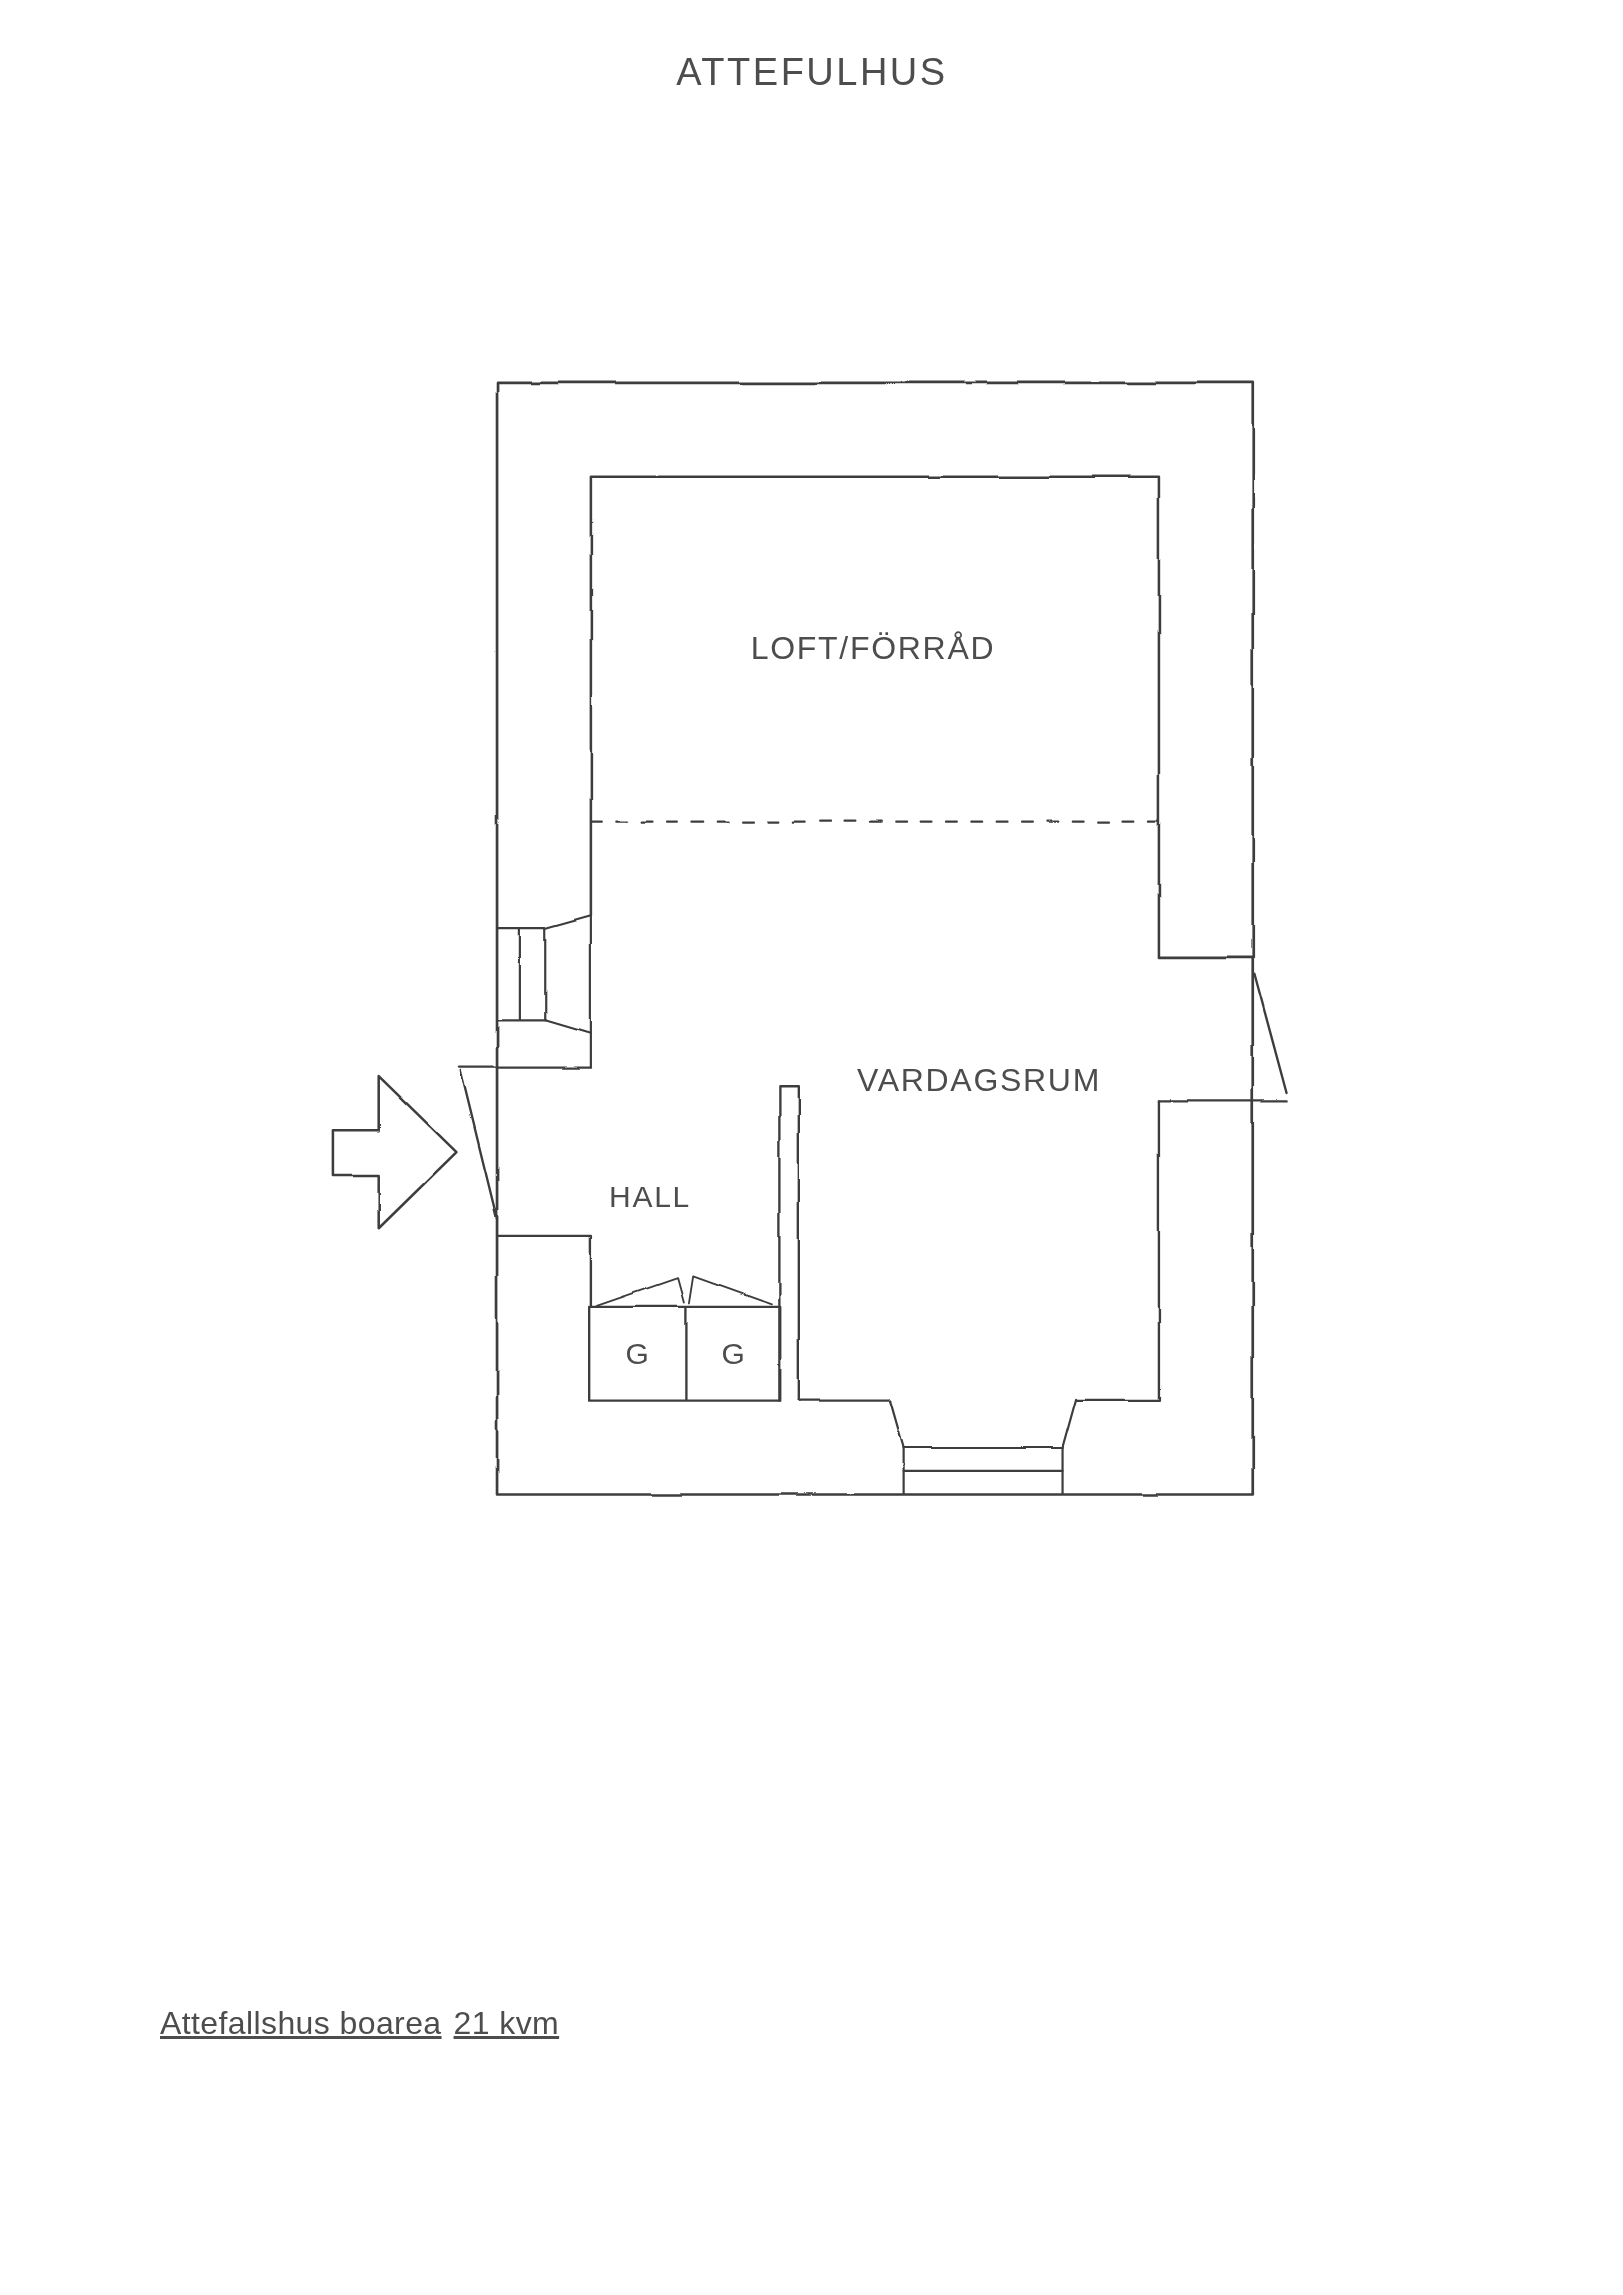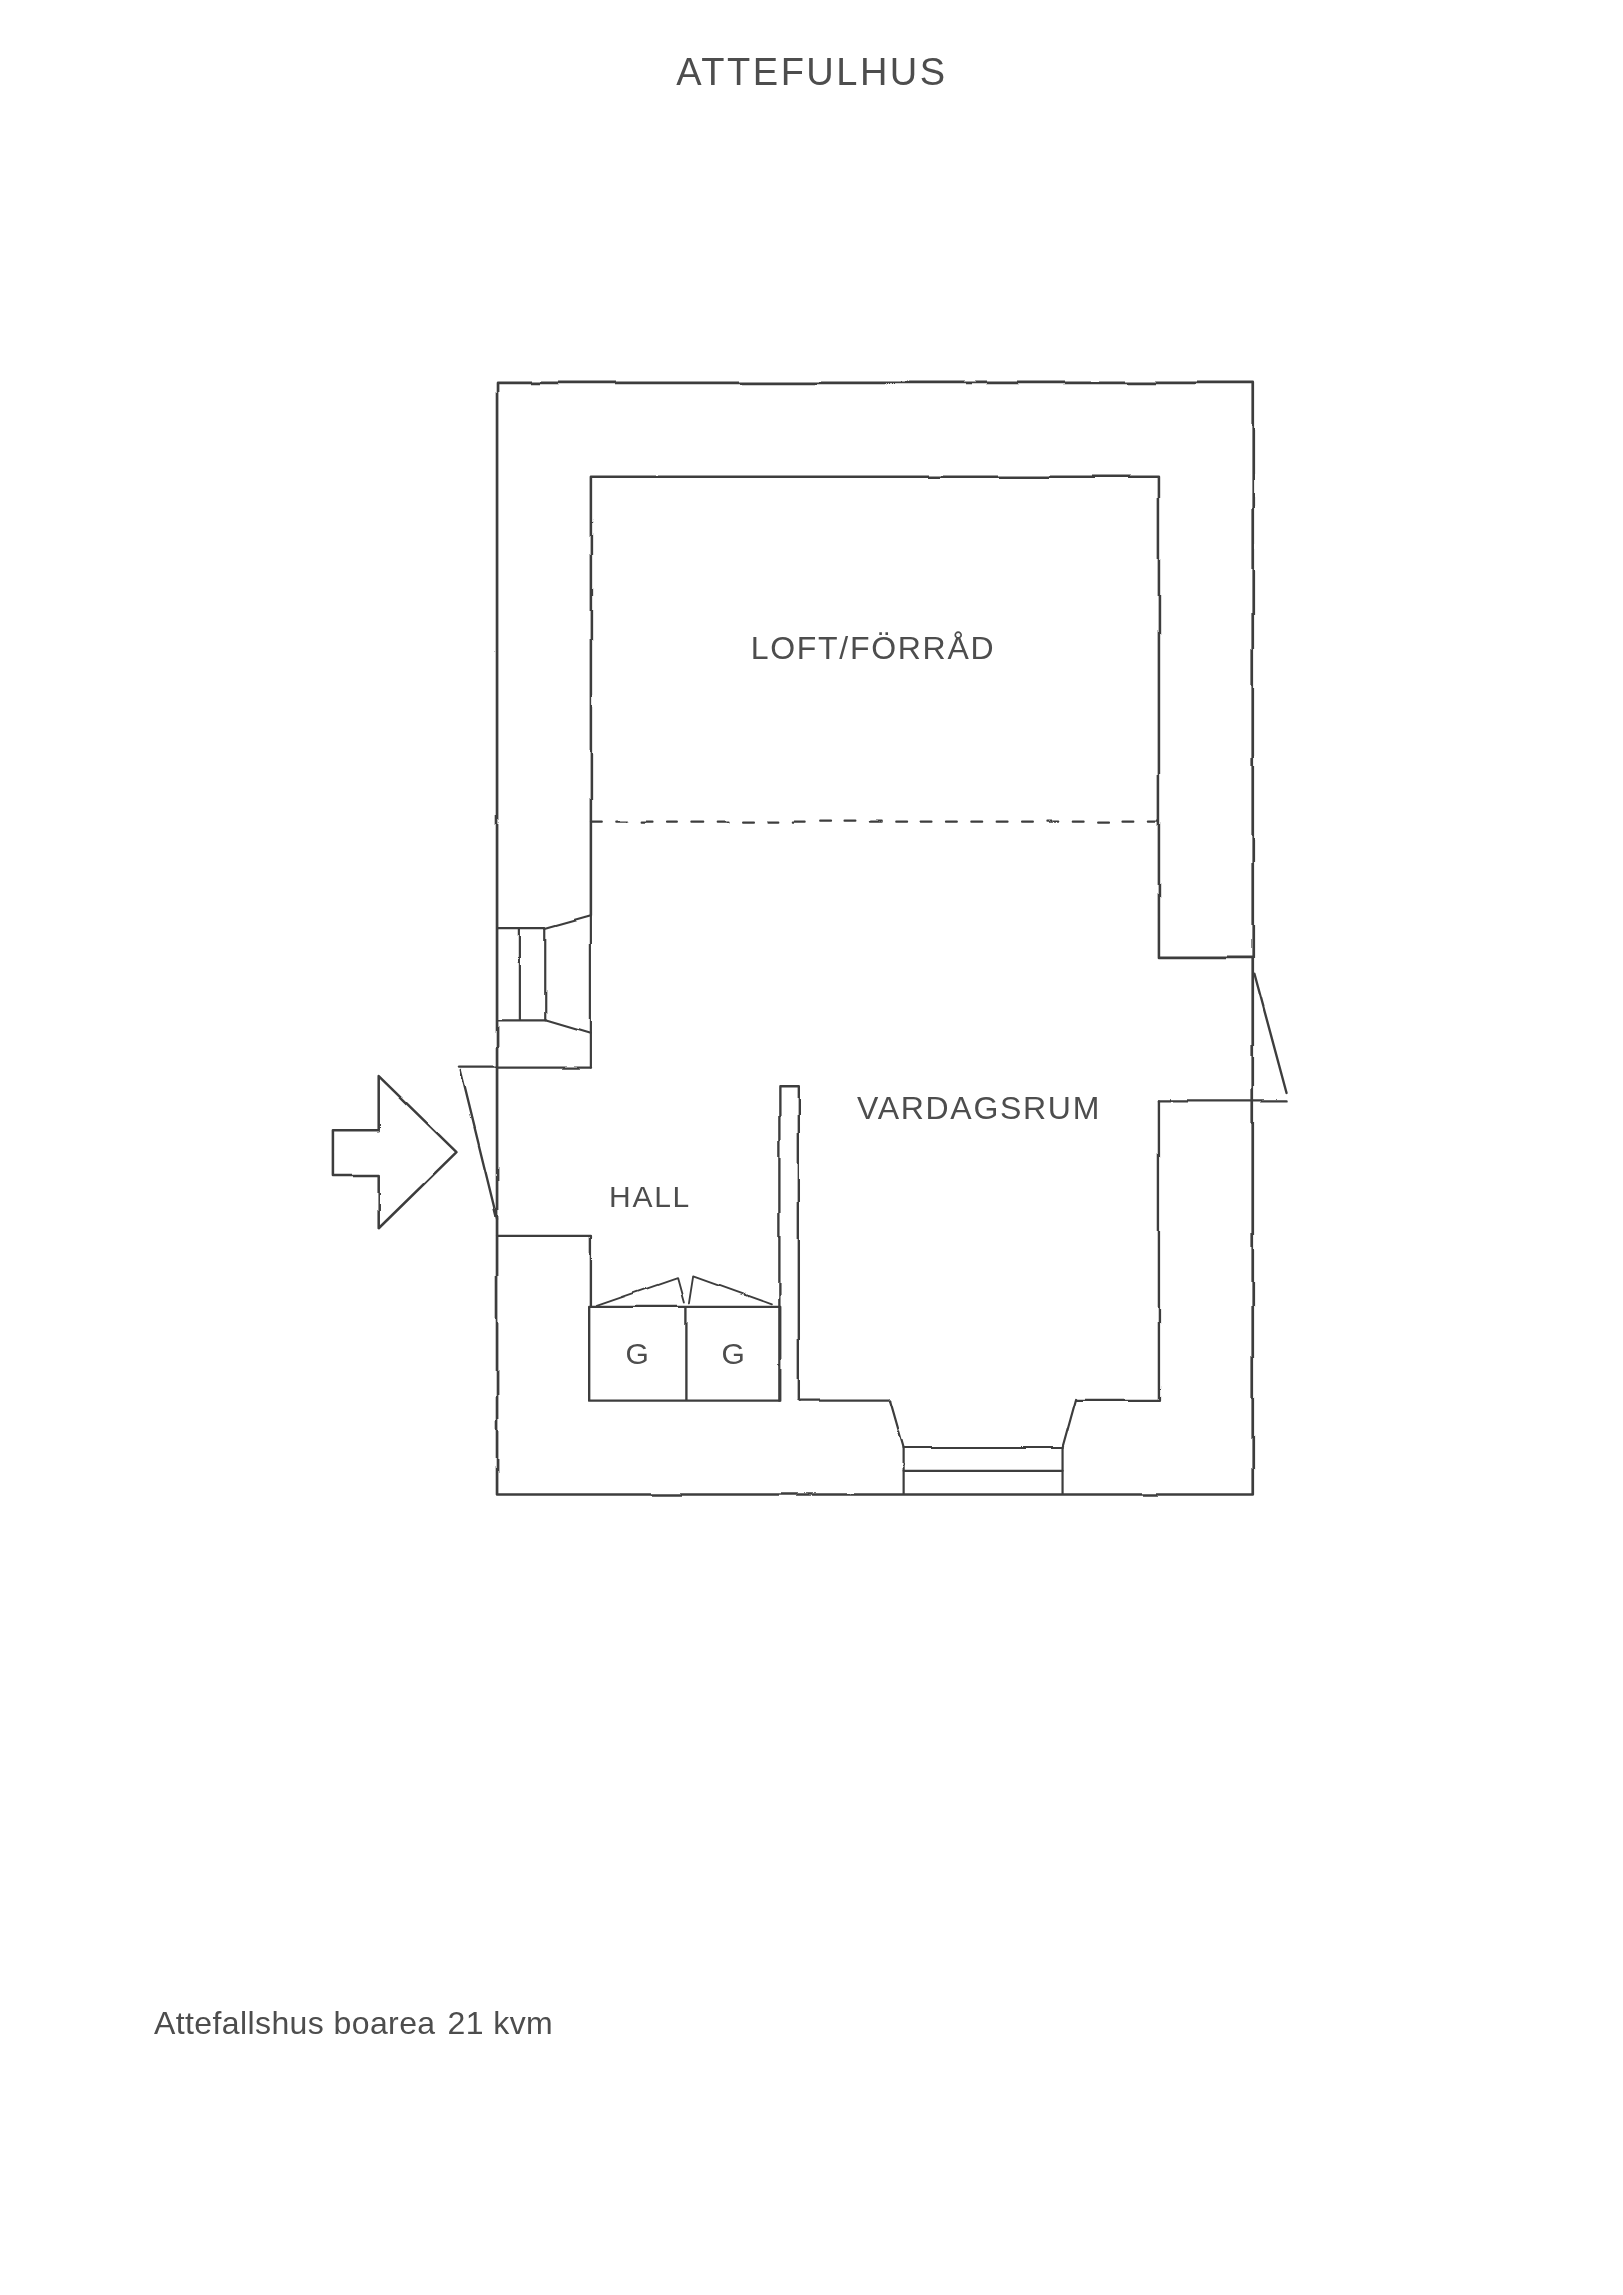--- a/index.html
+++ b/index.html
@@ -56,21 +56,21 @@
     top: 2005px;
     font-size: 32px;
     font-weight: 300;
     letter-spacing: 0.4px;
     white-space: nowrap;
     color: var(--text, #4d4d4d);
   }
   .footer-note .value {
     margin-left: 12px;
   }
-  #footer-left { left: 154px; }
+  #footer-left { left: 160px; text-decoration: underline; }
   #footer-right { left: 725px; }
 </style>
 </head>
 <body>
 
 <div class="page">
 
   <div class="title-block">
     <div class="title-line">ATTEFULHUS</div>
   </div>
@@ -123,21 +123,21 @@
 
       <g stroke-width="2.6">
         <path d="M1053,1657 L1069,1713 M1273,1655 L1257,1713"></path>
         <path d="M1069,1713 H1257 M1069,1740 H1257"></path>
         <path d="M1069,1713 V1767 M1257,1713 V1767"></path>
       </g>
     </g>
   </svg>
 
   <div class="room-label" style="left:873px; top:648px;">LOFT/FÖRRÅD</div>
-  <div class="room-label" style="left:979px; top:1108px;">VARDAGSRUM</div>
+  <div class="room-label" style="left:979px; top:1080px;">VARDAGSRUM</div>
   <div class="room-label small" style="left:650px; top:1197px;">HALL</div>
   <div class="room-label small" style="left:638px; top:1354px;">G</div>
   <div class="room-label small" style="left:734px; top:1354px;">G</div>
 
   <div class="footer-note" id="footer-left">
     <span>Attefallshus boarea</span><span class="value">21 kvm</span>
   </div>
 
 </div>
 

